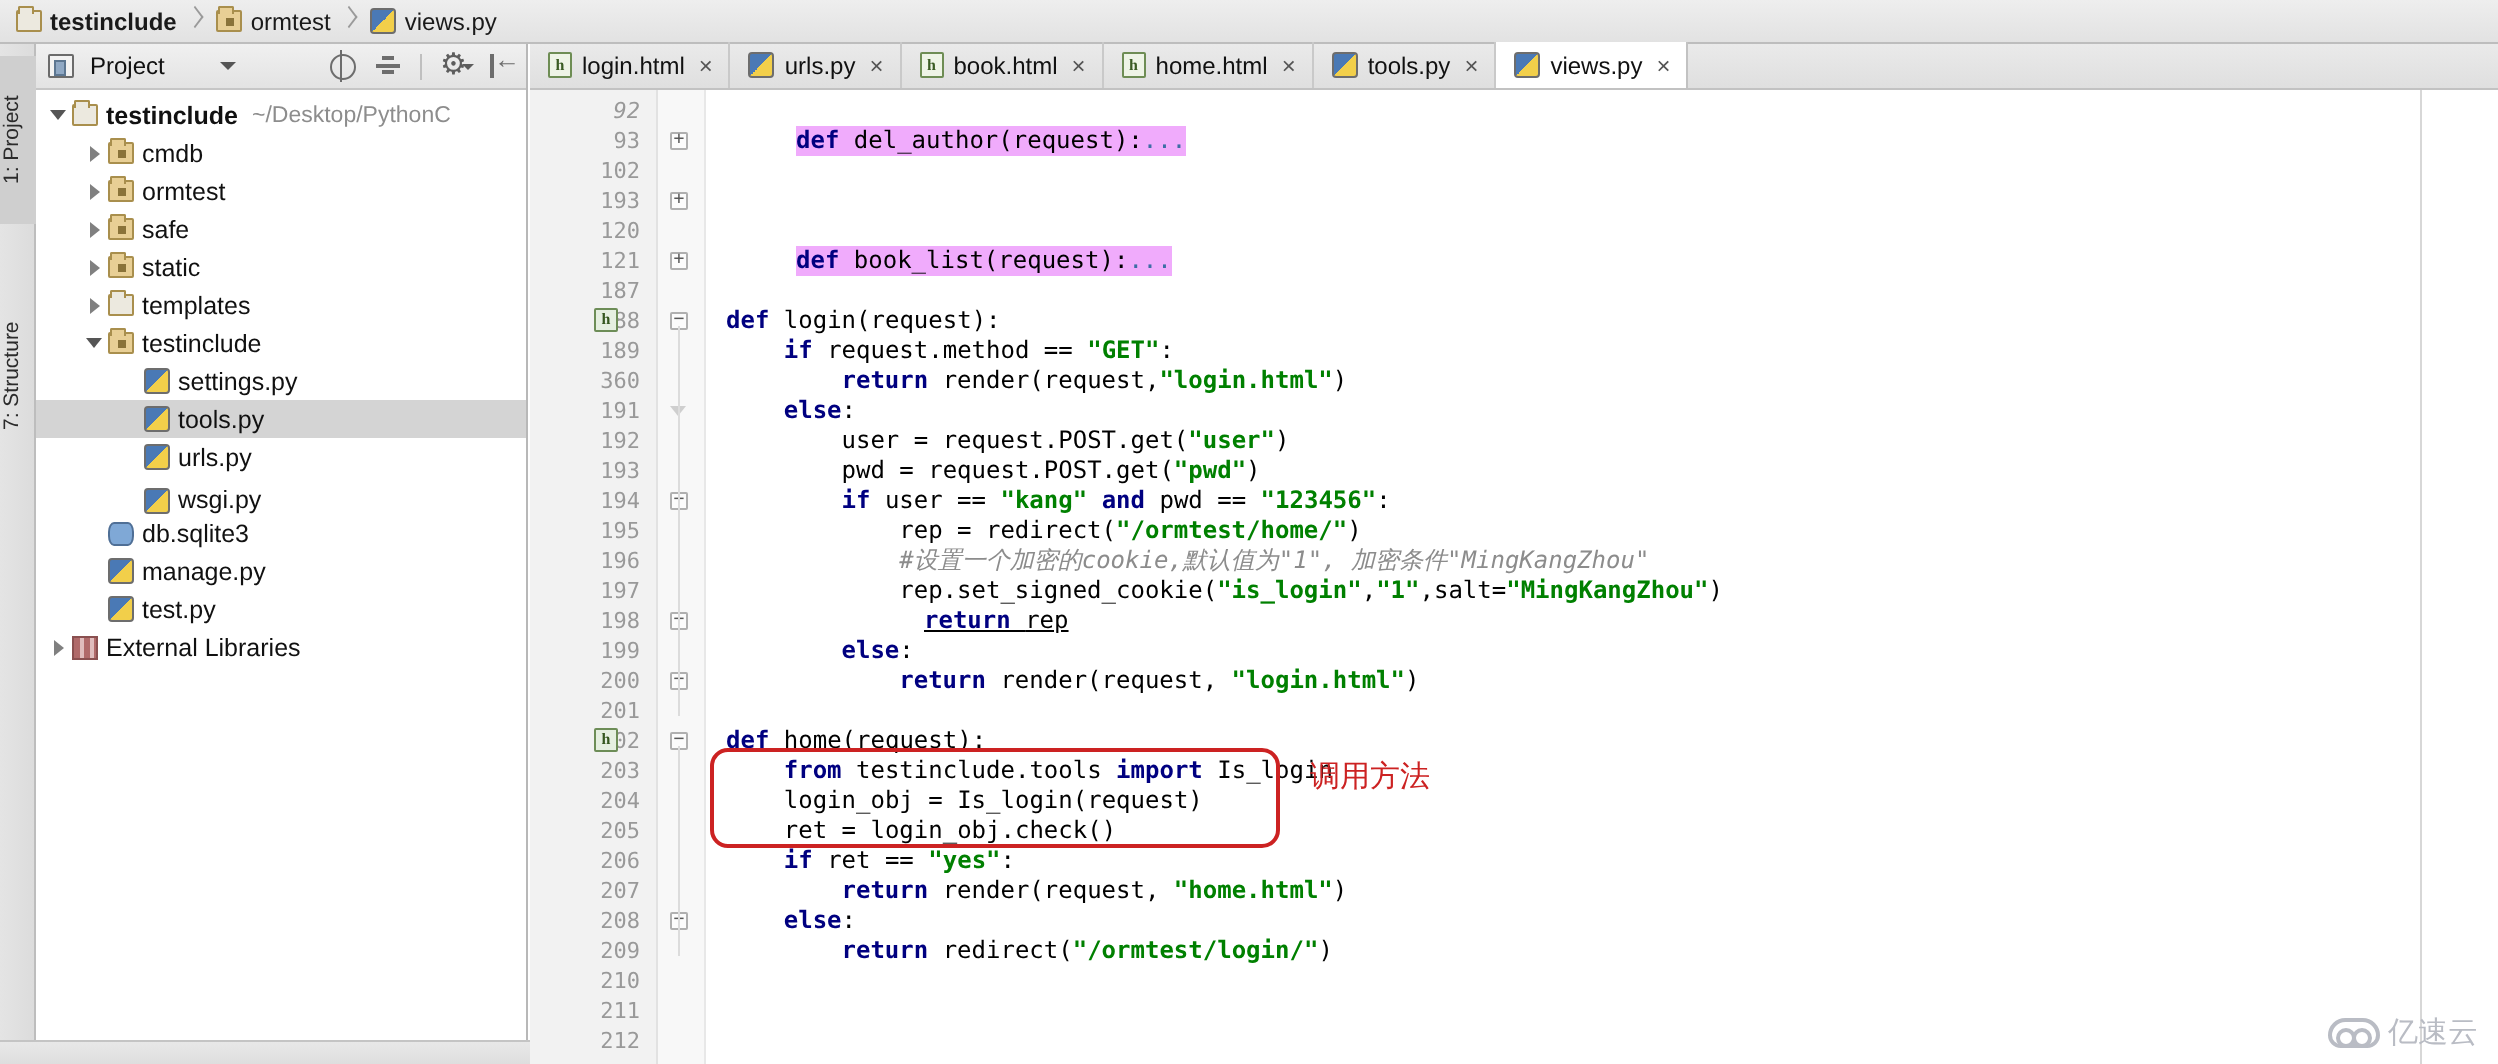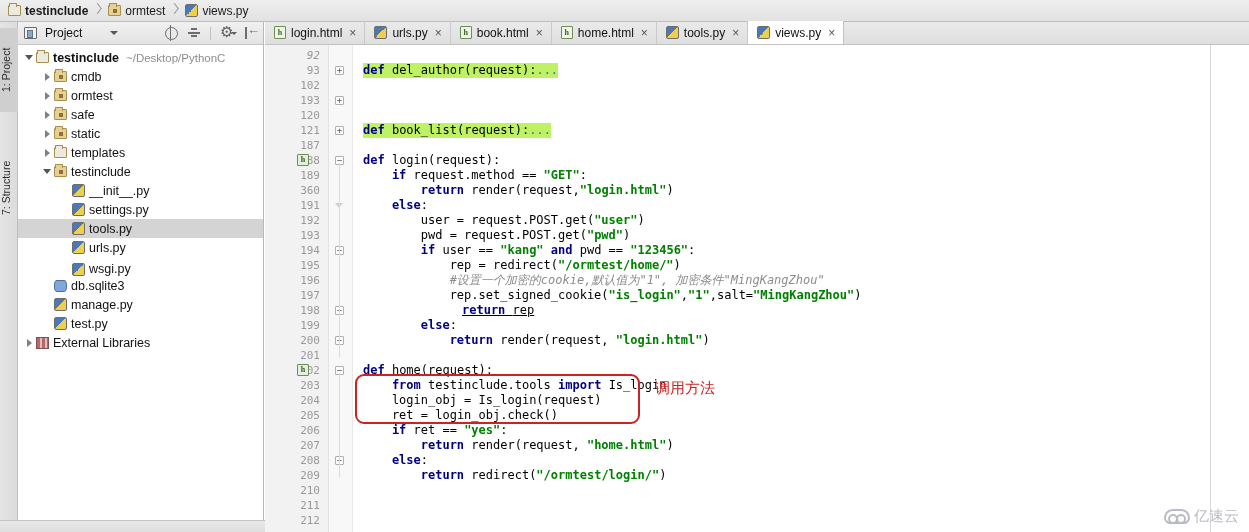--- a/index.html
+++ b/index.html
@@ -211,21 +211,21 @@
   .ln {
     position: absolute; right: 8px; width: 48px; text-align: right;
     font-family: "DejaVu Sans Mono", monospace; font-size: 11px; color: #999999;
     height: 15px; line-height: 15px;
   }
   .cline {
     position: absolute; left: 0; height: 15px; line-height: 15px;
     font-family: "DejaVu Sans Mono", monospace; font-size: 12px;
     color: #000; white-space: pre;
   }
-  .folded { background: #bef264; }
+  .folded { background: #f0abfc; margin-left: 35px; }
   .kw { color: #000080; font-weight: bold; }
   .str { color: #008000; font-weight: bold; }
   .cmt { color: #8c8c8c; font-style: italic; }
   .dots { color: #3c6ea5; }
 
   
   .htmlmark {
     position: absolute; left: 32px; width: 12px; height: 12px;
     background: #e5efe0; border: 1px solid #6d8d57; border-radius: 1px;
     font-family: "Liberation Serif", serif; font-size: 8px; font-weight: bold;
@@ -355,25 +355,20 @@
         </div>
         <div class="trow" style="padding-left: 24px;">
           <span class="twist closed"></span>
           <span class="ico ico-folder plain"></span>
           <span class="tlabel">templates</span>
         </div>
         <div class="trow" style="padding-left: 24px;">
           <span class="twist open"></span>
           <span class="ico ico-folder pkg"></span>
           <span class="tlabel">testinclude</span>
-        </div>
-        <div class="trow" style="padding-left: 42px;">
-          <span class="twist"></span>
-          <span class="ico ico-py"></span>
-          <span class="tlabel">__init__.py</span>
         </div>
         <div class="trow" style="padding-left: 42px;">
           <span class="twist"></span>
           <span class="ico ico-py"></span>
           <span class="tlabel">settings.py</span>
         </div>
         <div class="trow sel" style="padding-left: 42px;">
           <span class="twist"></span>
           <span class="ico ico-py"></span>
           <span class="tlabel">tools.py</span>

